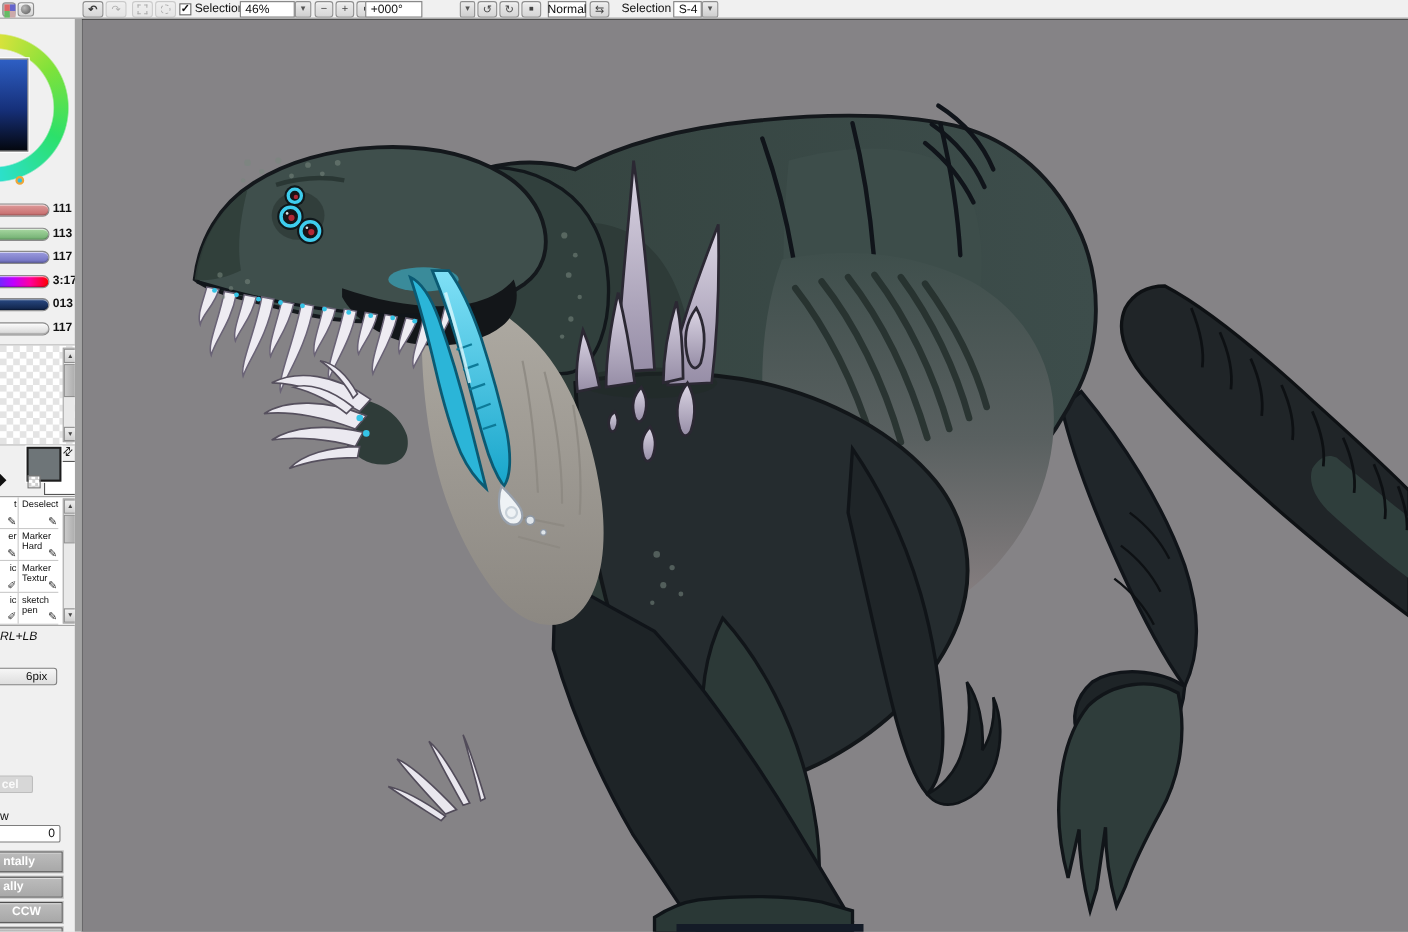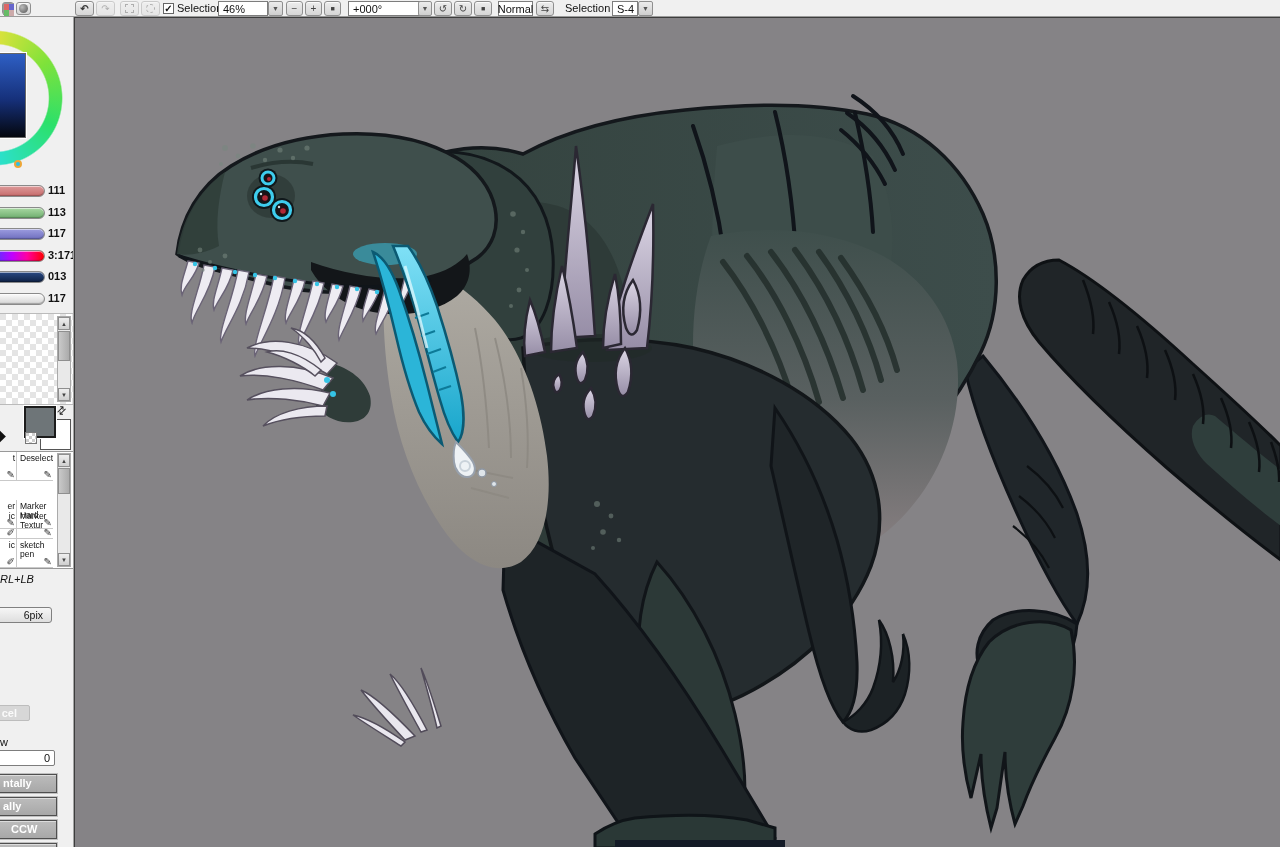--- a/index.html
+++ b/index.html
@@ -16,21 +16,21 @@
   .combo-arrow { display:flex; align-items:center; justify-content:center; background:linear-gradient(#ececec,#cfcfcf); border:1px solid #8f8f8f; border-radius:2px; font-size:7px; color:#555; }
   .tlabel { position:absolute; top:2px; font-size:11px; color:#111; }
   .chk { position:absolute; top:3px; width:11px; height:11px; background:#fff; border:1px solid #666; font-size:10px; line-height:9px; text-align:center; color:#111; font-weight:bold; }
   .mini-grid { width:11px; height:12px; display:grid; grid-template:6px 6px / 5px 5px; border:1px solid #999; }
   .mini-grid i:nth-child(1){background:#d66;} .mini-grid i:nth-child(2){background:#66c;}
   .mini-grid i:nth-child(3){background:#6b6;} .mini-grid i:nth-child(4){background:#caa;}
   .circ-icon { width:9px; height:9px; border-radius:50%; background:radial-gradient(circle at 35% 35%, #bbb, #555); }
   .dash-sq { width:9px; height:9px; border:1px dashed #444; }
 
   
-  .left-panel { position:absolute; left:0; top:17px; width:74px; height:830px; background:#f0f0f0; border-right:1px solid #a3a3a3; overflow:hidden; z-index:4; }
+  .left-panel { position:absolute; left:0; top:17px; width:74px; height:830px; background:#f0f0f0; border-right:6px solid #a3a3a3; overflow:hidden; z-index:4; }
 
   .wheel-wrap { position:absolute; left:0; top:0; width:74px; height:160px; }
   .wheel-ring { position:absolute; left:-75px; top:11px; width:140px; height:140px; border-radius:50%;
      background:conic-gradient(from 0deg,#dfe23c,#7fe23a 55deg,#2ce06a 115deg,#2ce0d2 180deg,#2ba4e6 225deg,#2b50e6 265deg,#a42be6 305deg,#e62b8e 335deg,#dfe23c 360deg);
      -webkit-mask:radial-gradient(circle closest-side,transparent 76%,#000 78% 95%,transparent 97%);
      mask:radial-gradient(circle closest-side,transparent 76%,#000 78% 95%,transparent 97%); }
   .sv-square { position:absolute; left:-26px; top:36px; width:52px; height:85px; border:1px solid #666; outline:1px solid #fff;
      background:linear-gradient(to bottom,#2e5fc4 0%,#16307a 55%,#04070e 100%); }
   .wheel-marker { position:absolute; left:14px; top:143px; width:8px; height:8px; border:2px solid #eda637; border-radius:50%; background:#2bc0e8; }
 
@@ -123,21 +123,21 @@
     <div class="titem tbtn" style="left:286px;width:17px;">
         <span>−</span>
       </div>
     <div class="titem tbtn" style="left:305px;width:17px;">
         <span>+</span>
       </div>
     <div class="titem tbtn" style="left:324px;width:17px;">
         <span style="font-size:7px;">■</span>
       </div>
 
-    <div class="titem combo" style="left:348px;width:80px;">
+    <div class="titem combo" style="left:332px;width:52px;">
         <span>+000°</span>
       </div>
     <div class="titem combo-arrow" style="left:418px;width:14px;">
         <span>▼</span>
       </div>
     <div class="titem tbtn" style="left:434px;width:18px;">
         <span>↺</span>
       </div>
     <div class="titem tbtn" style="left:454px;width:18px;">
         <span>↻</span>
@@ -211,21 +211,21 @@
       <div class="swap-icon">⇄</div>
       <div class="trans-icon"></div>
       <div class="diamond"></div>
     </div>
 
     <div class="toolgrid">
       <div class="tg-row" style="top:0;">
         <div class="tg-cell tg-left"><span>t</span><span class="pen-glyph">✎</span></div>
         <div class="tg-cell tg-right"><span>Deselect</span><span class="pen-glyph">✎</span></div>
       </div>
-      <div class="tg-row" style="top:29px;margin-top:19px;">
+      <div class="tg-row" style="top:29px;">
         <div class="tg-cell tg-left"><span>er</span><span class="pen-glyph">✎</span></div>
         <div class="tg-cell tg-right"><span>Marker Hard</span><span class="pen-glyph">✎</span></div>
       </div>
       <div class="tg-row" style="top:58px;">
         <div class="tg-cell tg-left"><span>ic</span><span class="pen-glyph">✐</span></div>
         <div class="tg-cell tg-right"><span>Marker Textur</span><span class="pen-glyph">✎</span></div>
       </div>
       <div class="tg-row" style="top:87px;">
         <div class="tg-cell tg-left"><span>ic</span><span class="pen-glyph">✐</span></div>
         <div class="tg-cell tg-right"><span>sketch pen</span><span class="pen-glyph">✎</span></div>

